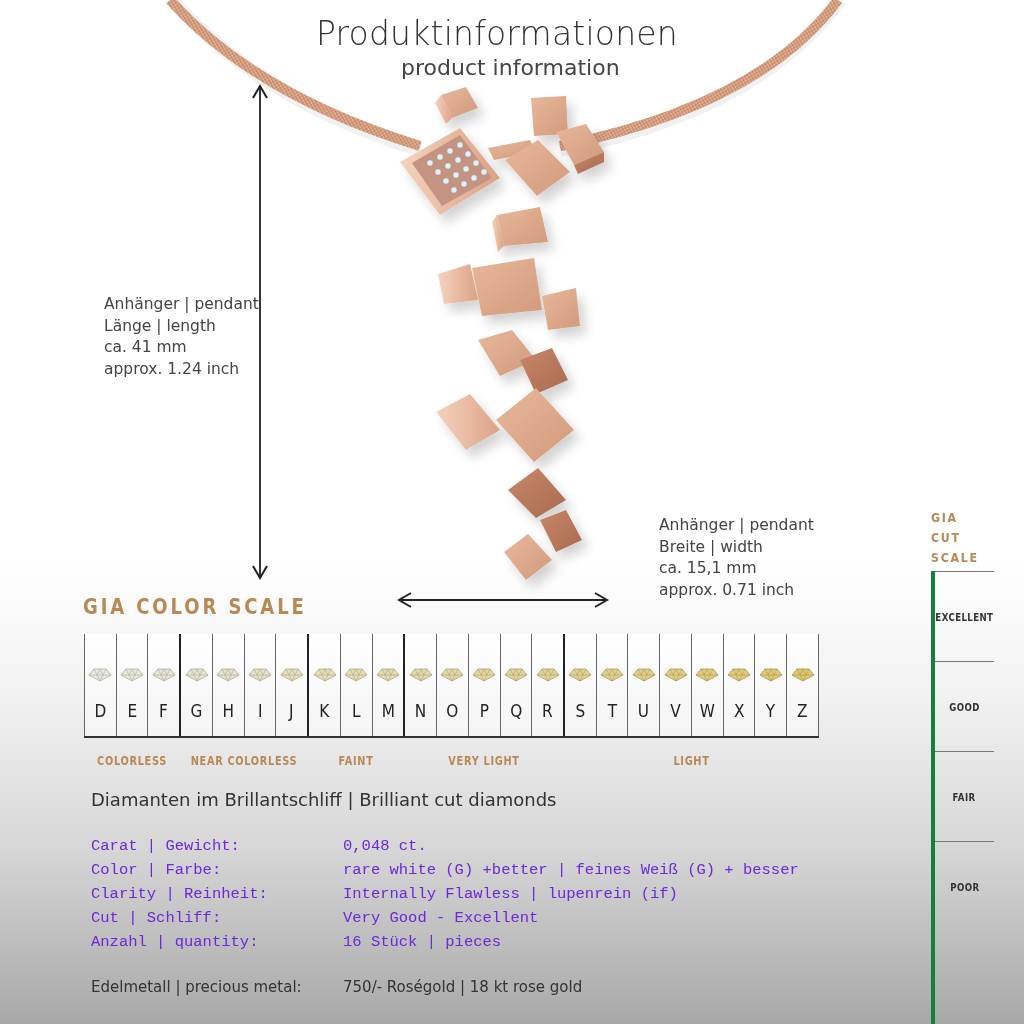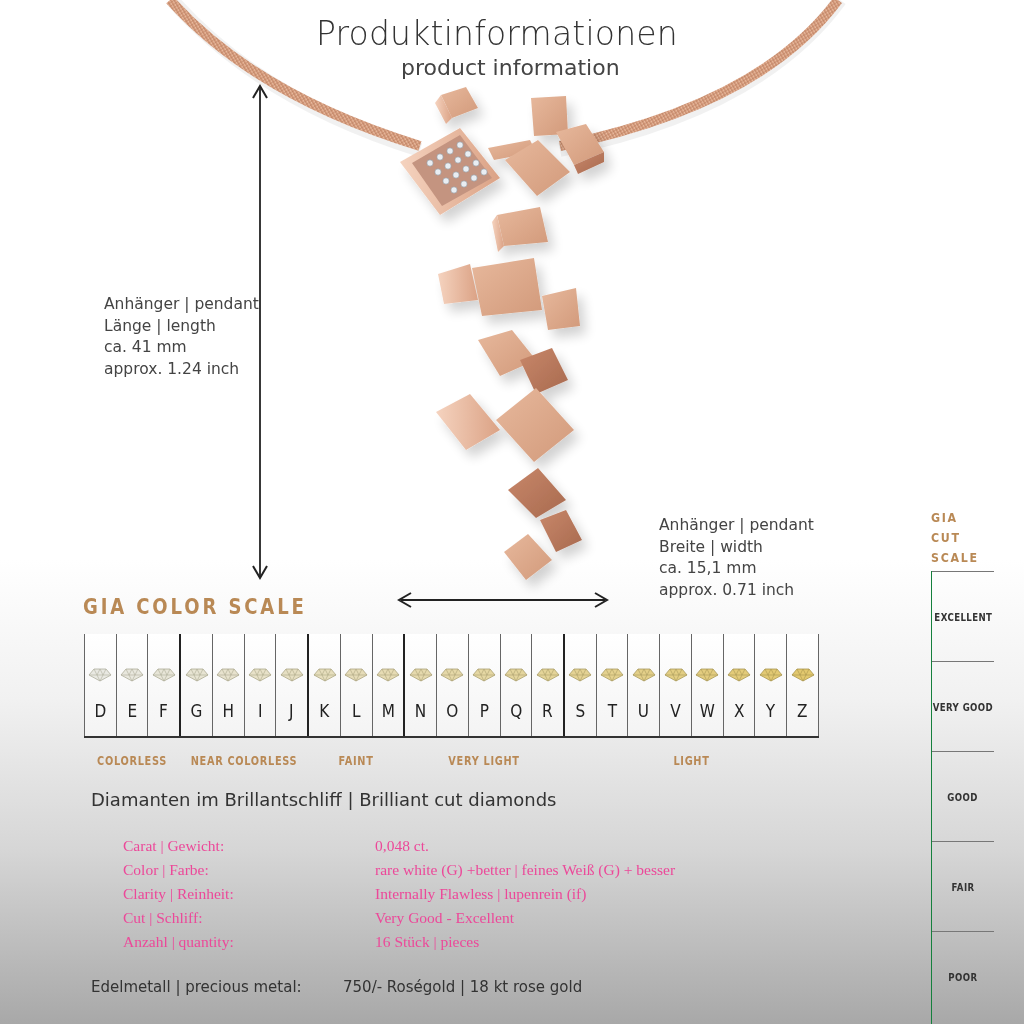--- a/index.html
+++ b/index.html
@@ -35,29 +35,29 @@
   .grade-cell { flex: 1; position: relative; border-left: 1px solid #666; height: 100%; background: linear-gradient(to bottom, #ffffff, #f4f4f4); }
   .grade-cell.group-start { border-left: 2px solid #222; }
   .grade-cell:last-child { border-right: 1px solid #666; }
   .grade-cell .diamond { position: absolute; left: 50%; top: 32px; transform: translateX(-50%); width: 24px; height: 16px; }
   .grade-cell .letter { position: absolute; left: 0; right: 0; top: 66px; text-align: center; font-size: 18px; color: #222; font-family: "DejaVu Sans", sans-serif; transform: scaleX(0.85); }
 
   .group-label { top: 754px; font-size: 11.5px; font-weight: bold; color: #b98955; letter-spacing: 0.8px; text-align: center; font-family: "DejaVu Sans", sans-serif; transform: scaleX(0.85); }
 
   
   .spec-heading { left: 91px; top: 789px; font-size: 18px; color: #333; font-family: "DejaVu Sans", sans-serif; }
-  .spec-table { left: 91px; top: 834px; font-size: 15.5px; line-height: 24px; color: #ec4899; font-family: Liberation Serif, serif; margin-left: 32px; }
+  .spec-table { left: 91px; top: 834px; font-size: 15.5px; line-height: 24px; color: #6d28d9; font-family: Liberation Mono, monospace; }
   .spec-row { display: flex; }
   .spec-row .k { width: 252px; }
   .spec-metal { left: 91px; top: 978px; font-size: 15px; color: #333; display: flex; font-family: "DejaVu Sans", sans-serif; }
   .spec-metal .k { width: 252px; }
 
   
   .cut-title { left: 931px; top: 508px; font-size: 13px; line-height: 20px; letter-spacing: 2px; color: #b98955; font-weight: bold; font-family: "DejaVu Sans", sans-serif; transform: scaleX(0.85); transform-origin: left; }
-  .cut-scale { left: 931px; top: 571px; width: 63px; height: 453px; border-left: 1px solid #15803d; }
+  .cut-scale { left: 931px; top: 571px; width: 63px; height: 453px; border-left: 4px solid #15803d; }
   .cut-cell { height: 90px; border-top: 1px solid #777; display: flex; align-items: center; justify-content: center; }
   .cut-cell span { font-size: 10.5px; font-weight: bold; color: #333; letter-spacing: 0.5px; font-family: "DejaVu Sans", sans-serif; transform: scaleX(0.82); white-space: nowrap; }
 </style>
 </head>
 <body>
 
 <svg class="abs wire" viewBox="0 0 1024 200">
   <defs>
     <linearGradient id="wireGrad" x1="0" y1="0" x2="0" y2="1">
       <stop offset="0" stop-color="#f0c8ae"></stop>
@@ -425,23 +425,20 @@
 <div class="abs cut-title">
   <div>GIA</div>
   <div>CUT</div>
   <div>SCALE</div>
 </div>
 <div class="abs cut-scale">
   <div class="cut-cell">
       <span>EXCELLENT</span>
     </div>
   <div class="cut-cell">
-      <span>VERY GOOD</span>
-    </div>
-  <div class="cut-cell">
       <span>GOOD</span>
     </div>
   <div class="cut-cell">
       <span>FAIR</span>
     </div>
   <div class="cut-cell">
       <span>POOR</span>
     </div>
 </div>
 

